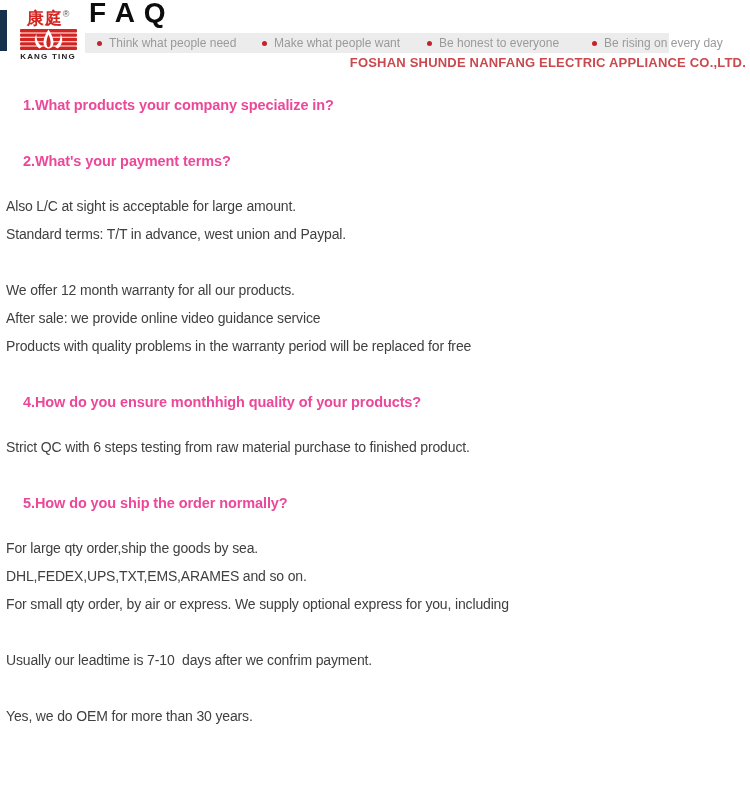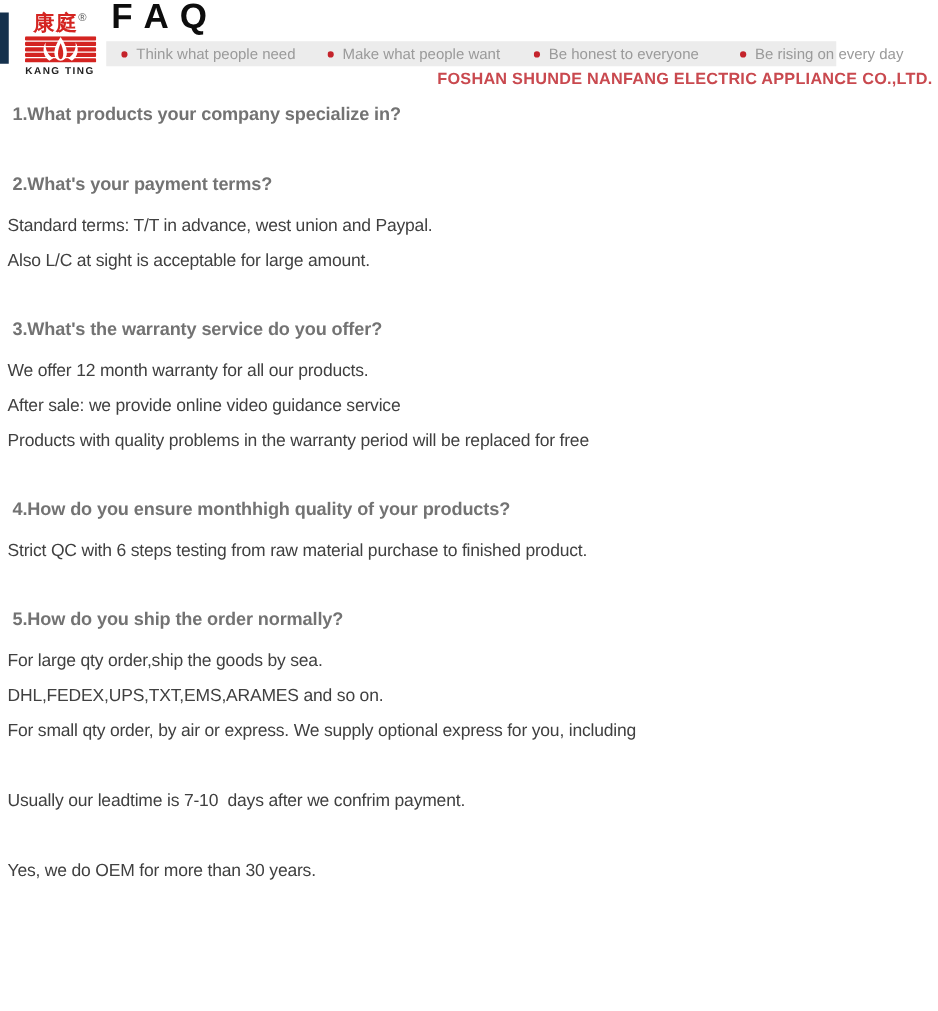--- a/index.html
+++ b/index.html
@@ -69,22 +69,22 @@
   .company-name {
     position: absolute; right: 4px; top: 11px;
     font-size: 13px; font-weight: bold; color: #c9494f;
     letter-spacing: 0.2px; white-space: nowrap; margin-top: 44px;
   }
 
   
   .content { padding: 4px 6px 0 6px; }
   .faq-section { margin: 0 0 28px 0; }
   .question {
-    margin: 4px; padding: 0;
-    font-size: 14.5px; font-weight: bold; color: #737373;
+    margin: 17px; padding: 0;
+    font-size: 14.5px; font-weight: bold; color: #ec4899;
     line-height: 28px; letter-spacing: -0.1px;
     white-space: pre-wrap;
   }
   .answer {
     margin: 0; padding: 0;
     font-size: 14px; color: #404040;
     line-height: 28px; letter-spacing: -0.15px;
     white-space: pre-wrap;
   }
 </style>
@@ -145,27 +145,26 @@
 
 <div class="content">
 
   <div class="faq-section">
     <p class="question">1.What products your company specialize in?</p>
   </div>
 
   <div class="faq-section">
     <p class="question">2.What's your payment terms?</p>
     <div>
+        <p class="answer">Also L/C at sight is acceptable for large amount.</p>
         <p class="answer">Standard terms: T/T in advance, west union and Paypal.</p>
-        <p class="answer">Also L/C at sight is acceptable for large amount.</p>
       </div>
   </div>
 
   <div class="faq-section">
-    <p class="question">3.What's the warranty service do you offer?</p>
     <div>
         <p class="answer">We offer 12 month warranty for all our products.</p>
         <p class="answer">After sale: we provide online video guidance service</p>
         <p class="answer">Products with quality problems in the warranty period will be replaced for free</p>
       </div>
   </div>
 
   <div class="faq-section">
     <p class="question">4.How do you ensure monthhigh quality of your products?</p>
     <div>

